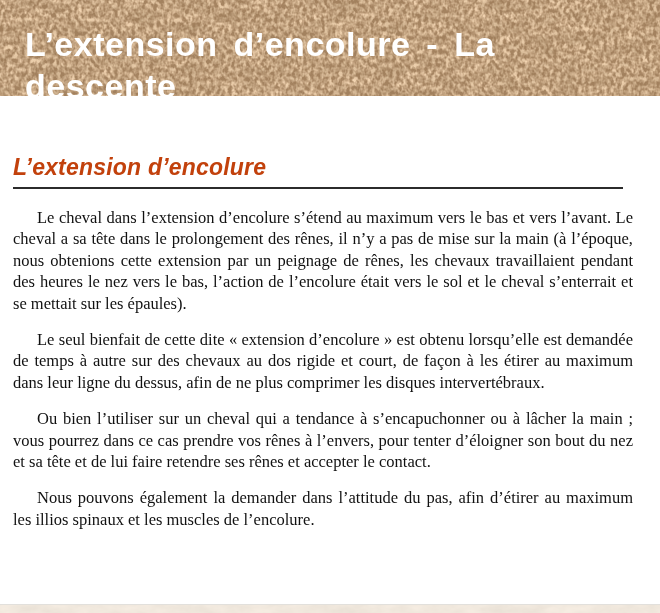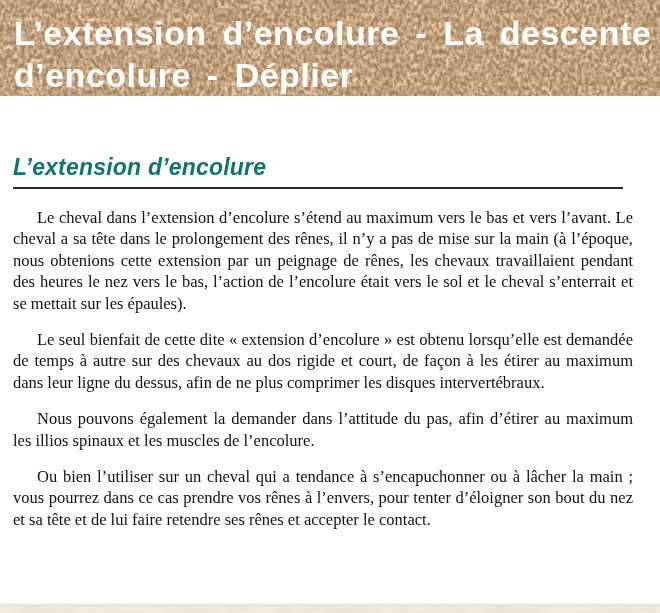--- a/index.html
+++ b/index.html
@@ -22,21 +22,21 @@
   }
   .banner svg.texture {
     position: absolute;
     inset: 0;
     display: block;
   }
   .banner-title {
     position: absolute;
     left: 9px;
     top: 7px;
-    margin: 5px;
+    margin: 16px;
     font-family: "Liberation Sans", sans-serif;
     font-weight: bold;
     font-size: 34px;
     line-height: 42px;
     letter-spacing: 0.5px;
     word-spacing: 6px;
     color: #ffffff;
   }
   .banner-title .line { display: block; }
 
@@ -45,21 +45,21 @@
     padding: 58px 15px 0 13px;
   }
   .section-heading {
     margin: 0;
     font-family: "Liberation Sans", sans-serif;
     font-weight: bold;
     font-style: italic;
     font-size: 23px;
     line-height: 26px;
     letter-spacing: 0.2px;
-    color: #0f766e;
+    color: #c2410c;
   }
   .heading-rule {
     border: none;
     border-top: 2px solid #2b2b2b;
     margin: 7px 22px 18px 0;
   }
   .content p {
     margin: 0 12px 15px 0;
     font-size: 16.5px;
     line-height: 21.4px;
@@ -104,21 +104,21 @@
     <span class="line">d’encolure - Déplier</span>
   </h1>
 </header>
 
 <main class="content">
   <h2 class="section-heading">L’extension d’encolure</h2>
   <hr class="heading-rule">
 
   <p>Le cheval dans l’extension d’encolure s’étend au maximum vers le bas et vers l’avant. Le cheval a sa tête dans le prolongement des rênes, il n’y a pas de mise sur la main (à l’époque, nous obtenions cette extension par un peignage de rênes, les chevaux travaillaient pendant des heures le nez vers le bas, l’action de l’encolure était vers le sol et le cheval s’enterrait et se mettait sur les épaules).</p>
   <p>Le seul bienfait de cette dite « extension d’encolure » est obtenu lorsqu’elle est demandée de temps à autre sur des chevaux au dos rigide et court, de façon à les étirer au maximum dans leur ligne du dessus, afin de ne plus comprimer les disques intervertébraux.</p>
+  <p>Ou bien l’utiliser sur un cheval qui a tendance à s’encapuchonner ou à lâcher la main ; vous pourrez dans ce cas prendre vos rênes à l’envers, pour tenter d’éloigner son bout du nez et sa tête et de lui faire retendre ses rênes et accepter le contact.</p>
   <p>Nous pouvons également la demander dans l’attitude du pas, afin d’étirer au maximum les illios spinaux et les muscles de l’encolure.</p>
-  <p>Ou bien l’utiliser sur un cheval qui a tendance à s’encapuchonner ou à lâcher la main ; vous pourrez dans ce cas prendre vos rênes à l’envers, pour tenter d’éloigner son bout du nez et sa tête et de lui faire retendre ses rênes et accepter le contact.</p>
 </main>
 
 <div class="bottom-strip">
   <svg width="660" height="8" aria-hidden="true">
     <rect width="660" height="8" filter="url(#mottle)"></rect>
   </svg>
 </div>
 
 </body></html>

